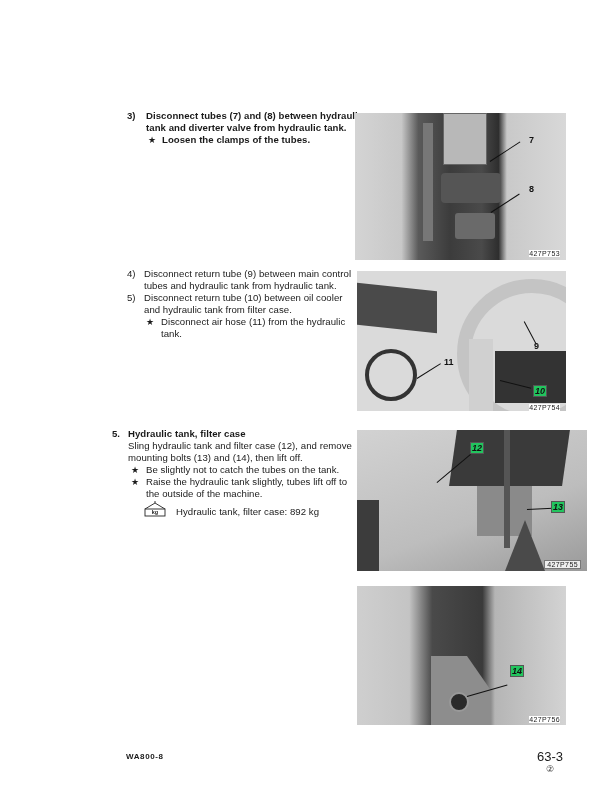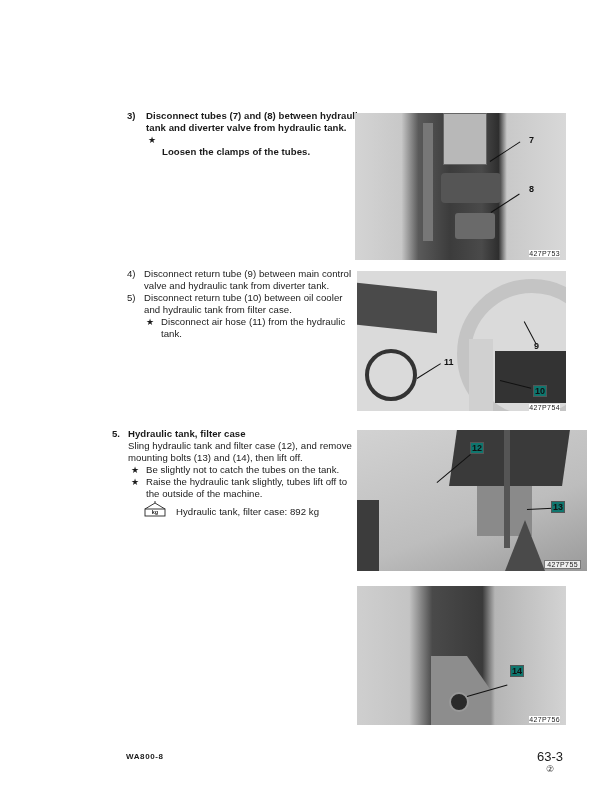--- a/index.html
+++ b/index.html
@@ -9,39 +9,39 @@
   .num { position: absolute; font-size: 9.6px; line-height: 12.2px; }
   .star { position: absolute; font-size: 9px; line-height: 12.2px; }
   .bold { font-weight: bold; }
 
   .photo { position: absolute; overflow: hidden; background: #d9d9d9; }
   .photo .lbl { position: absolute; right: 6px; bottom: 3px; font-size: 7px;
                 letter-spacing: 0.4px; color: #222; font-family: "Liberation Sans", sans-serif; }
   .photo .lbl.boxed { background: #eee; border: 1px solid #777; padding: 0 2px; }
   .callout { position: absolute; font-size: 9px; font-weight: bold; color: #111;
              font-family: "Liberation Sans", sans-serif; }
-  .callout.boxed { background: #0f766e; border: 1px solid #555; padding: 0 1px; line-height: 10px; }
+  .callout.boxed { background: #22c55e; border: 1px solid #555; padding: 0 1px; line-height: 10px; font-style: italic; }
   .arrow { position: absolute; height: 1.4px; background: #111; transform-origin: 0 50%; }
 
   .footer-model { position: absolute; left: 126px; top: 752px; font-size: 8px; font-weight: bold; letter-spacing: 0.6px; }
   .footer-page { position: absolute; left: 537px; top: 749px; font-size: 13px; }
   .footer-rev { position: absolute; left: 546px; top: 764px; font-size: 9px; }
 </style>
 </head>
 <body>
 
 <span class="num bold" style="left:127px;top:110px;">3)</span>
 <span class="txt bold" style="left:146px;top:110px;">Disconnect tubes (7) and (8) between hydraulic</span>
 <span class="txt bold" style="left:146px;top:122px;">tank and diverter valve from hydraulic tank.</span>
 <span class="star" style="left:148px;top:134px;">★</span>
-<span class="txt bold" style="left:162px;top:134px;margin-top:12px;">Loosen the clamps of the tubes.</span>
+<span class="txt bold" style="left:162px;top:134px;">Loosen the clamps of the tubes.</span>
 
 <span class="num" style="left:127px;top:268px;">4)</span>
 <span class="txt" style="left:144px;top:268px;">Disconnect return tube (9) between main control</span>
-<span class="txt" style="left:144px;top:280px;">valve and hydraulic tank from diverter tank.</span>
+<span class="txt" style="left:144px;top:280px;">tubes and hydraulic tank from hydraulic tank.</span>
 
 <span class="num" style="left:127px;top:292px;">5)</span>
 <span class="txt" style="left:144px;top:292px;">Disconnect return tube (10) between oil cooler</span>
 <span class="txt" style="left:144px;top:304px;">and hydraulic tank from filter case.</span>
 <span class="star" style="left:146px;top:316px;">★</span>
 <span class="txt" style="left:161px;top:316px;text-align:right;">Disconnect air hose (11) from the hydraulic</span>
 <span class="txt" style="left:161px;top:328px;">tank.</span>
 
 <span class="num bold" style="left:112px;top:428px;">5.</span>
 <span class="txt bold" style="left:128px;top:428px;">Hydraulic tank, filter case</span>

